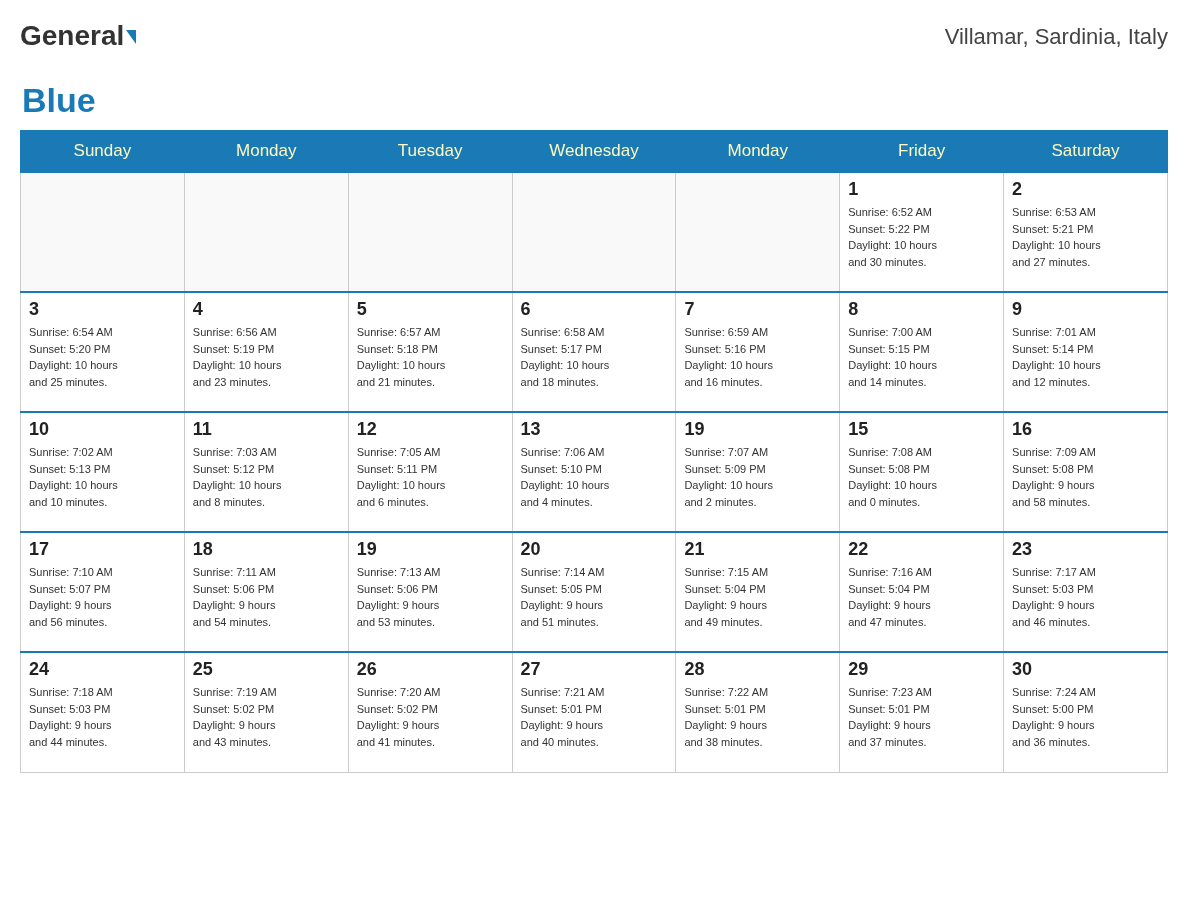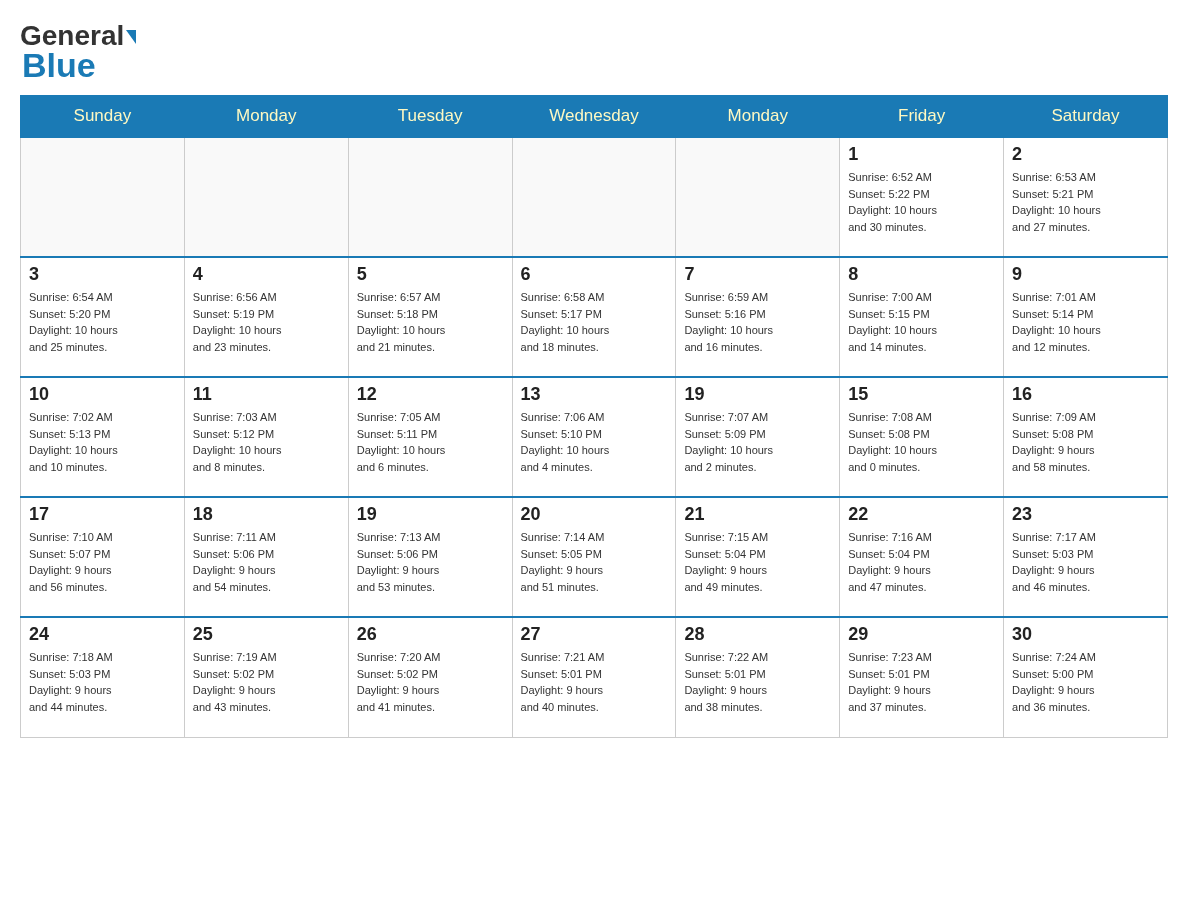--- a/index.html
+++ b/index.html
@@ -13,20 +13,21 @@
     .header {
       display: flex;
       justify-content: space-between;
       align-items: flex-start;
       margin-bottom: 10px;
     }
     .logo {
       display: flex;
       flex-direction: column;
       align-items: flex-start;
+      gap: 35px;
     }
     .logo-general {
       font-size: 28px;
       font-weight: bold;
       color: #333;
       display: flex;
       align-items: center;
     }
     .logo-arrow {
       width: 0;
@@ -103,20 +104,21 @@
 
 <div class="header">
   <div class="logo">
     <div class="logo-general">
       <span>General</span>
         <span class="logo-arrow"></span>
     </div>
     <div class="logo-blue-text">Blue</div>
   </div>
   <div class="title-section">
+    <div class="location">Villamar, Sardinia, Italy</div>
   </div>
 </div>
 
 <table class="calendar">
   <thead>
     <tr>
     <th>Sunday</th>
         <th>Monday</th>
         <th>Tuesday</th>
         <th>Wednesday</th>

